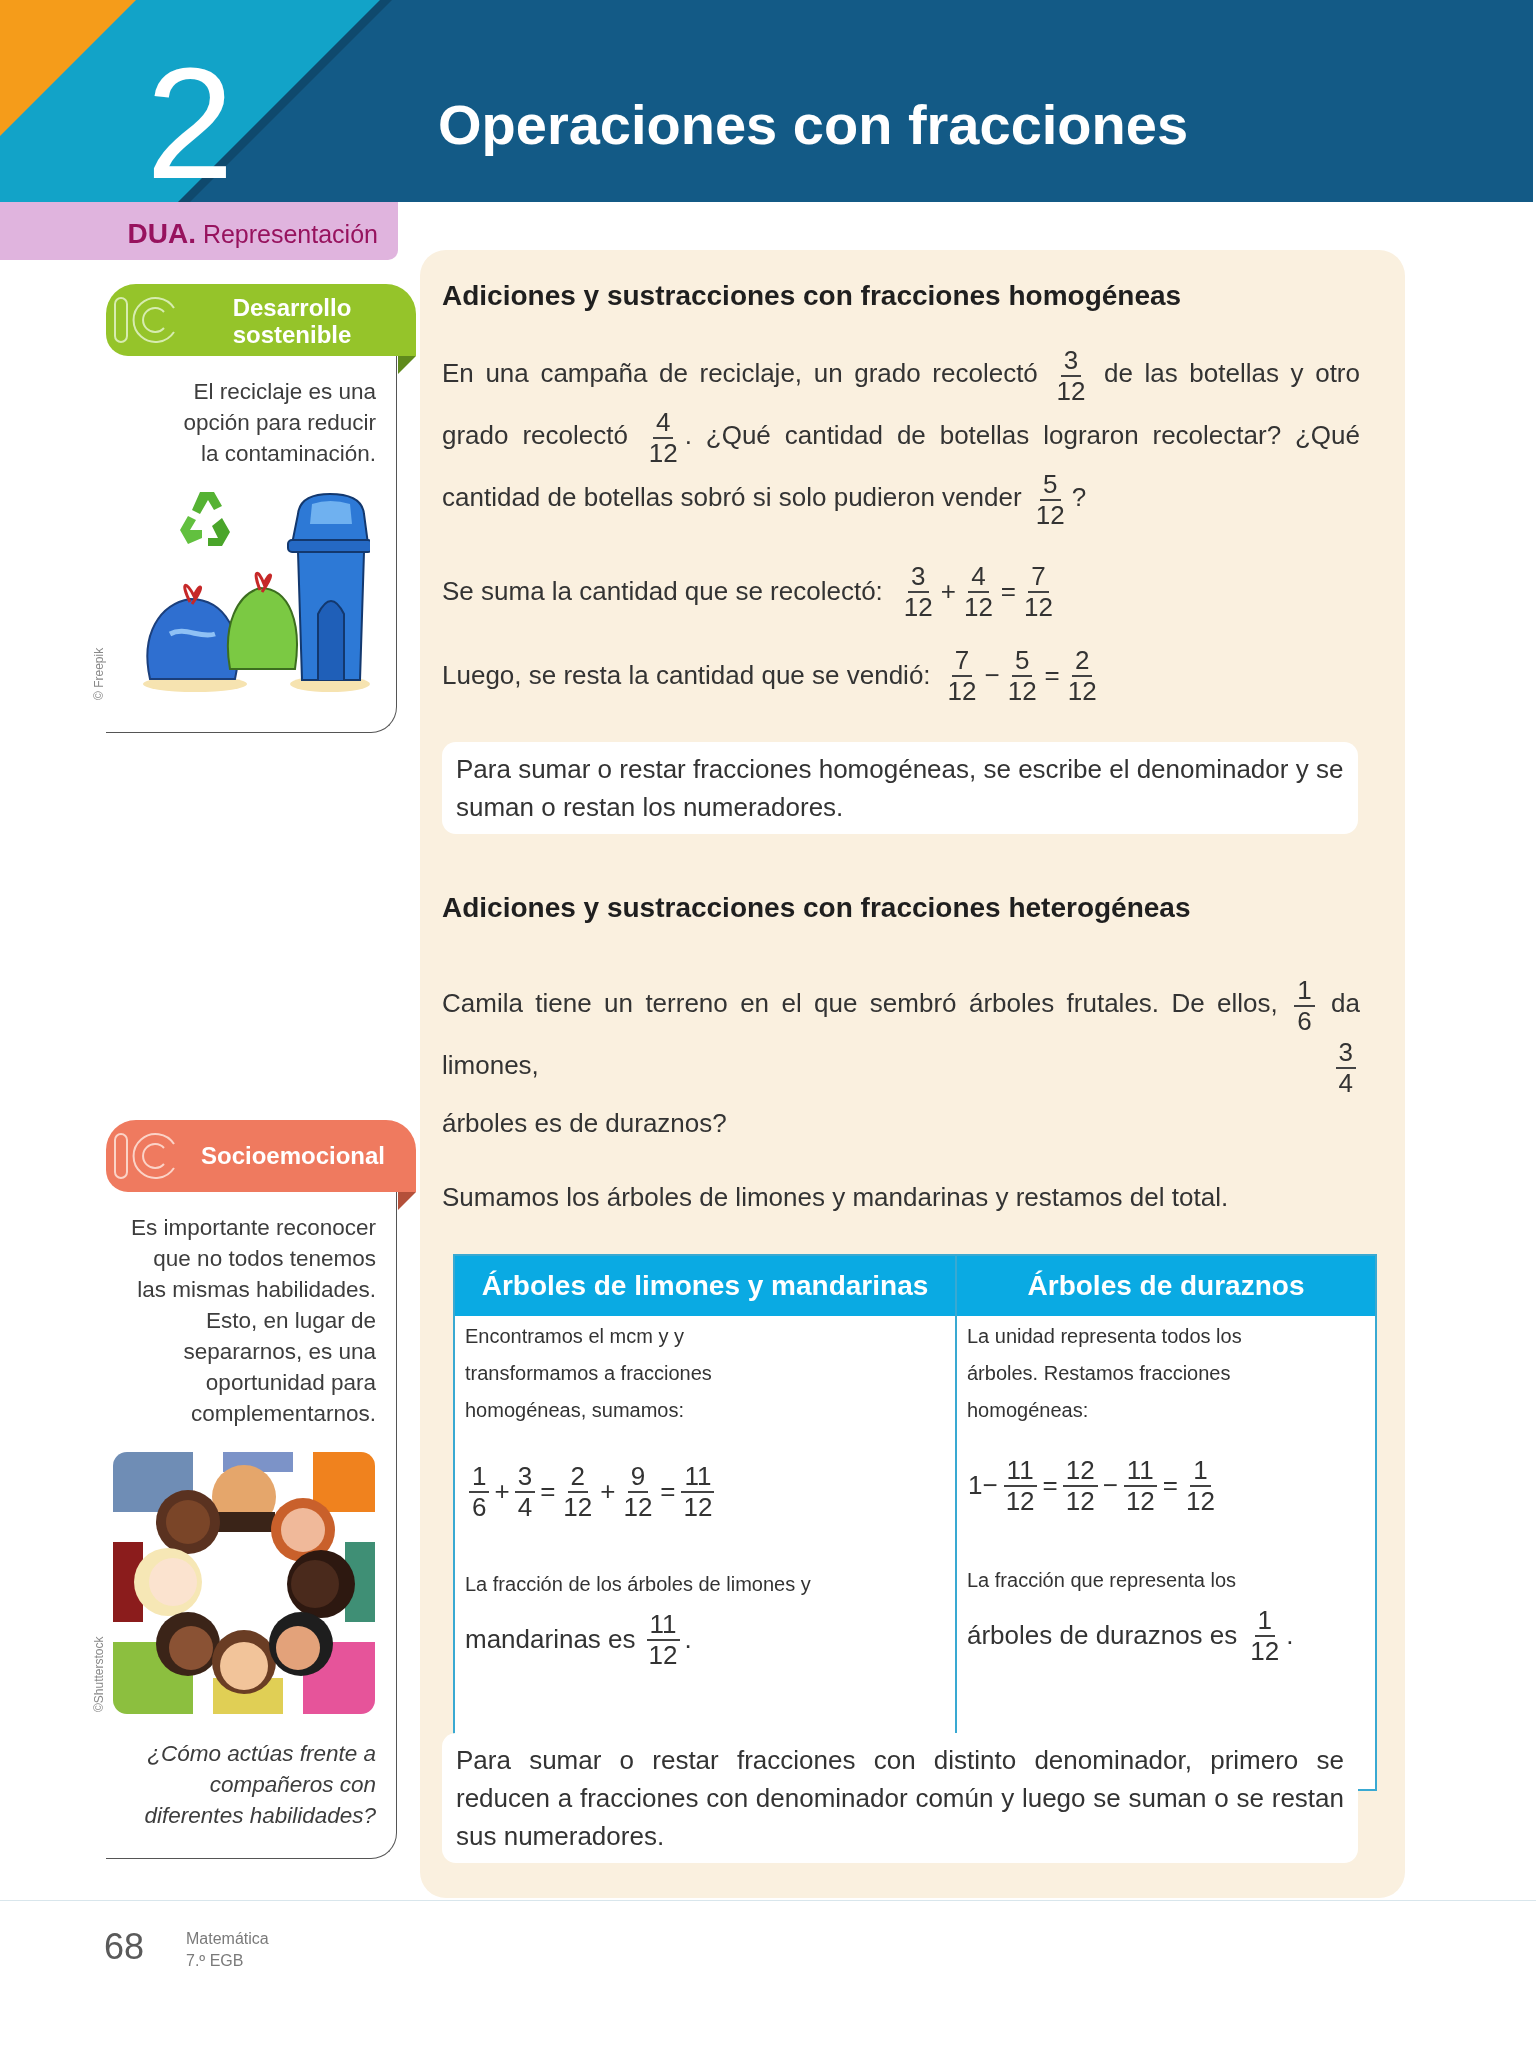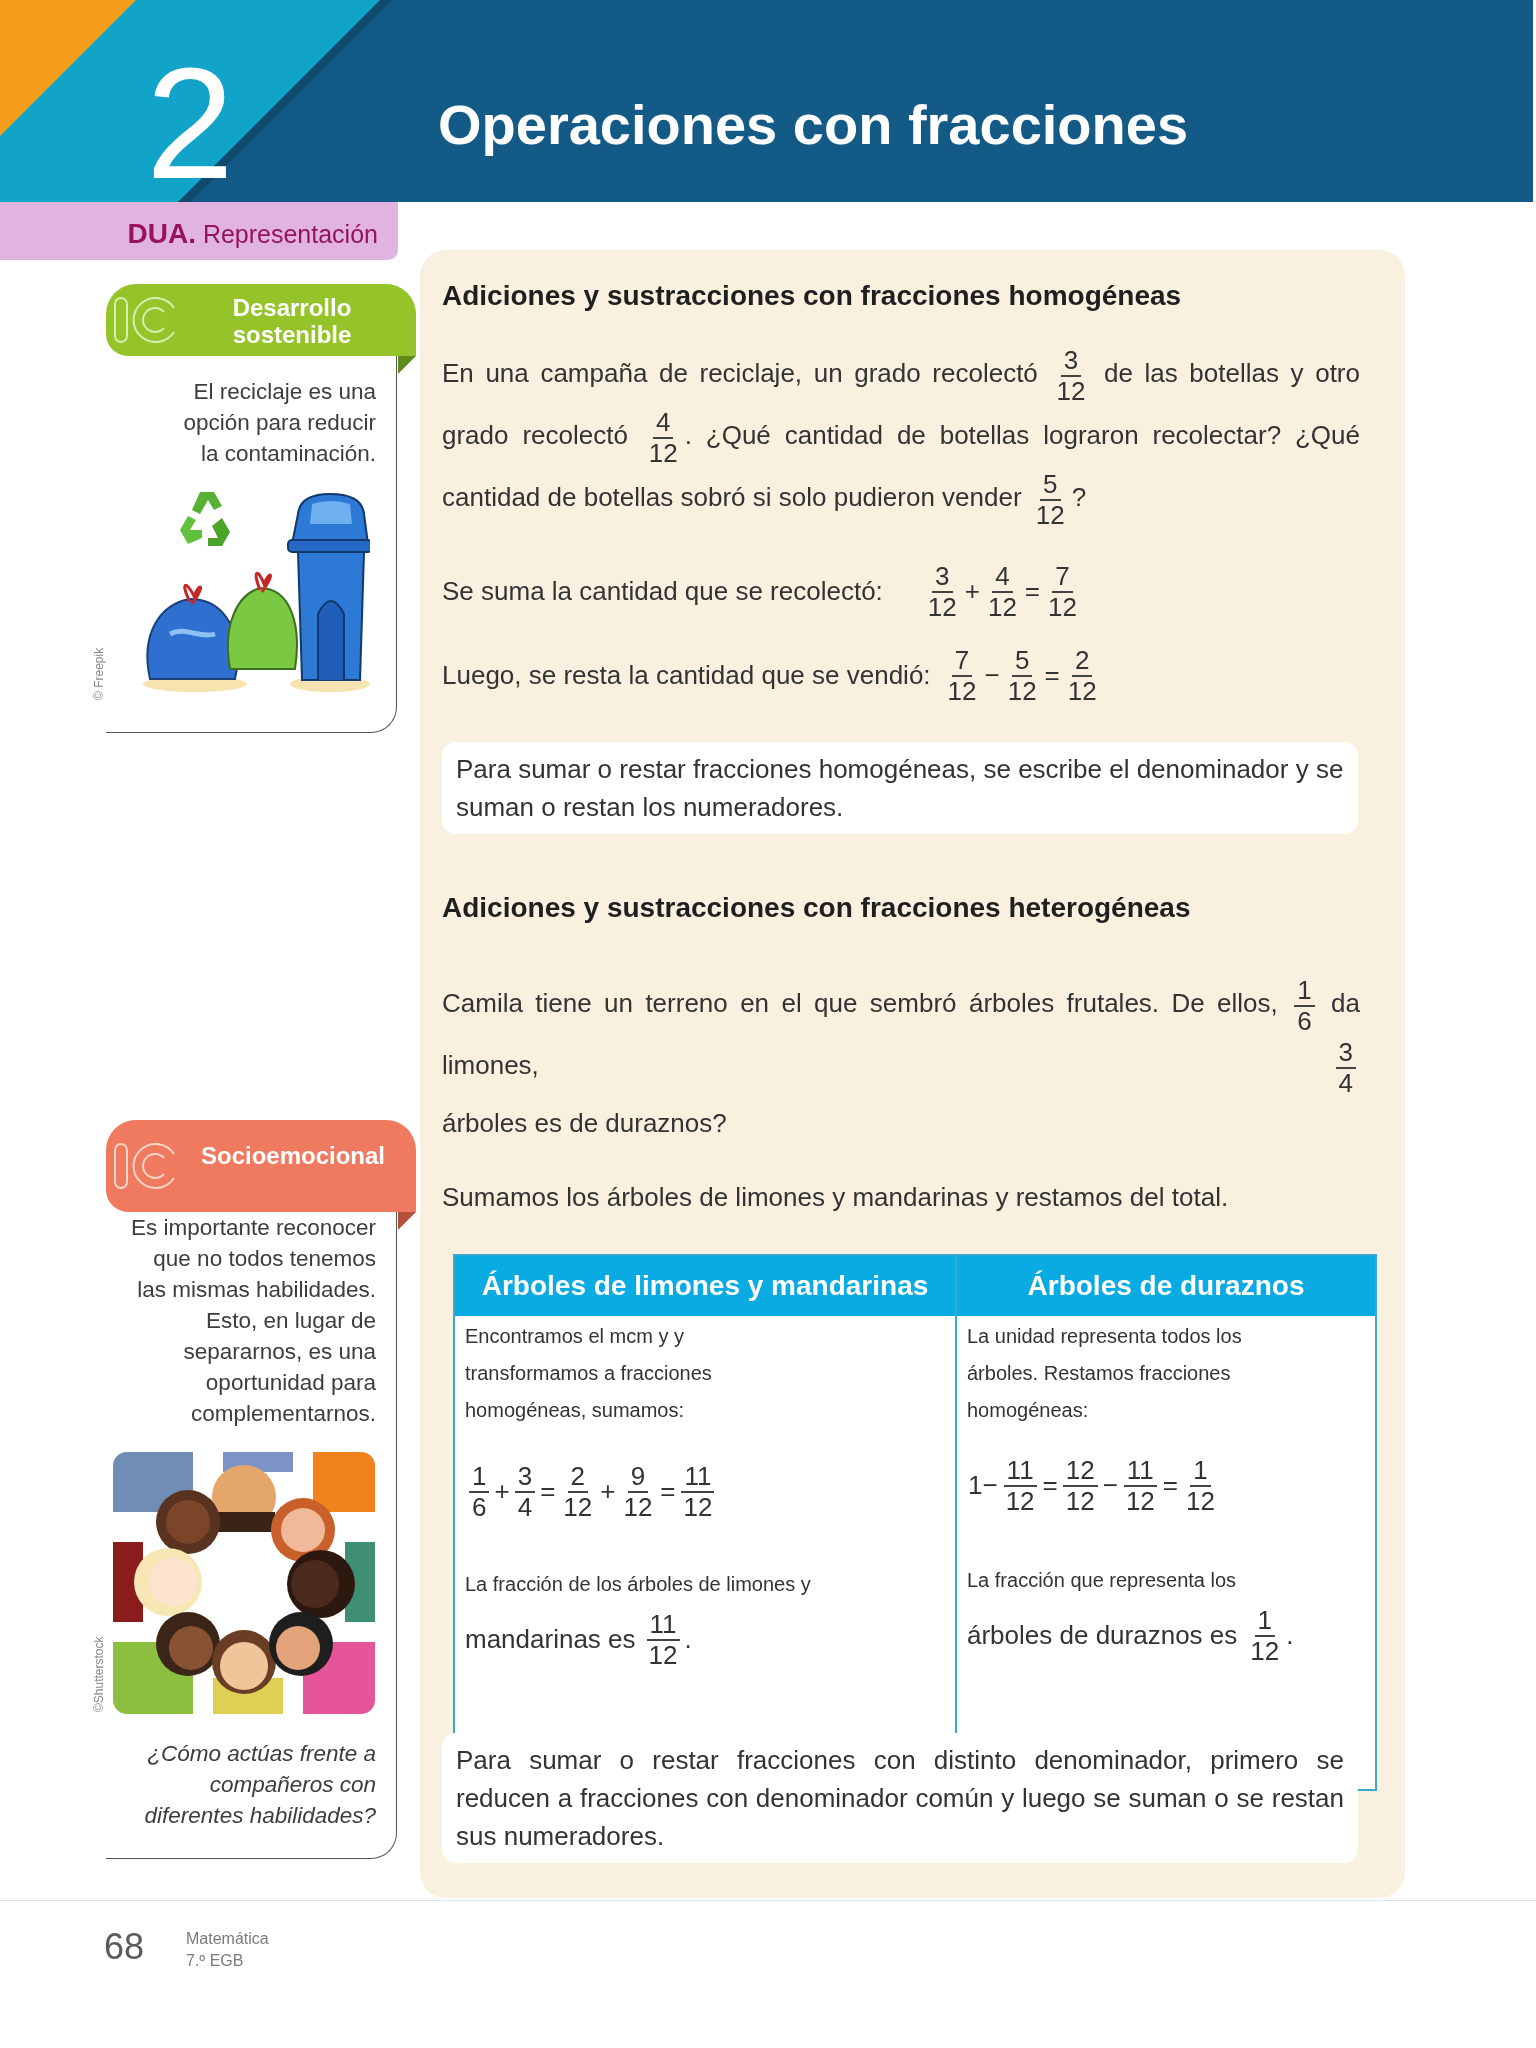--- a/index.html
+++ b/index.html
@@ -105,21 +105,21 @@
     <path d="M168 30 Q170 10 200 10 Q232 10 234 30 L238 60 L162 60 Z" fill="#2d79d6" stroke="#13386e" stroke-width="2"></path>
     <rect x="158" y="56" width="84" height="12" rx="4" fill="#2569c4" stroke="#13386e" stroke-width="2"></rect>
     <path d="M168 68 L234 68 L230 196 L172 196 Z" fill="#2d79d6" stroke="#13386e" stroke-width="2"></path>
     <path d="M188 196 L188 130 Q201 104 214 130 L214 196" fill="#1f5fb8" stroke="#13386e" stroke-width="2"></path>
     <path d="M182 20 Q200 14 220 20 L222 40 L180 40 Z" fill="#6fb1f0"></path>
   </g>
 </svg>
 <div class="credit" style="left:92px;top:700px;">© Freepik</div>
 
 <div class="side-frame" style="top:1156px;height:702px;"></div>
-<div class="side-tab" style="top:1120px;height:92px;background:#ef7a5f;">
+<div class="side-tab" style="top:1120px;height:72px;background:#ef7a5f;">
   <svg class="ic" width="66" height="56" viewBox="0 0 66 56">
     <rect x="3" y="6" width="12" height="44" rx="6" fill="none" stroke="#fbd3c7" stroke-width="2"></rect>
     <path d="M62 16 A22 22 0 1 0 62 40" fill="none" stroke="#fbd3c7" stroke-width="2"></path>
     <path d="M52 20 A12 12 0 1 0 52 36" fill="none" stroke="#fbd3c7" stroke-width="2"></path>
   </svg>
   <div style="position:absolute;left:72px;right:8px;top:22px;">Socioemocional</div>
   <div class="fold" style="border-top-color:#b4503a;"></div>
 </div>
 <div class="side-text" style="top:1212px;right:1160px;">
   <div>Es importante reconocer</div>
@@ -189,21 +189,21 @@
         <span class="d">12</span>
       </span><span>. ¿Qué cantidad de botellas lograron recolectar? ¿Qué</span></span>
 </div>
 <div class="p left" style="top:470px;">
   <span>cantidad de botellas sobró si solo pudieron vender</span>
   <span class="frac">
       <span class="n">5</span>
       <span class="d">12</span>
     </span><span>?</span>
 </div>
-<div class="eq" style="left:442px;top:562px;gap:24px;">
+<div class="eq" style="left:442px;top:562px;">
   <span style="margin-right:14px;">Se suma la cantidad que se recolectó:</span>
   <span class="eqgroup" style="display: inline-flex; align-items: center;">
       <span class="frac">
         <span class="n">3</span>
         <span class="d">12</span>
       </span>
       <span class="op">+</span>
       <span class="frac">
         <span class="n">4</span>
         <span class="d">12</span>

